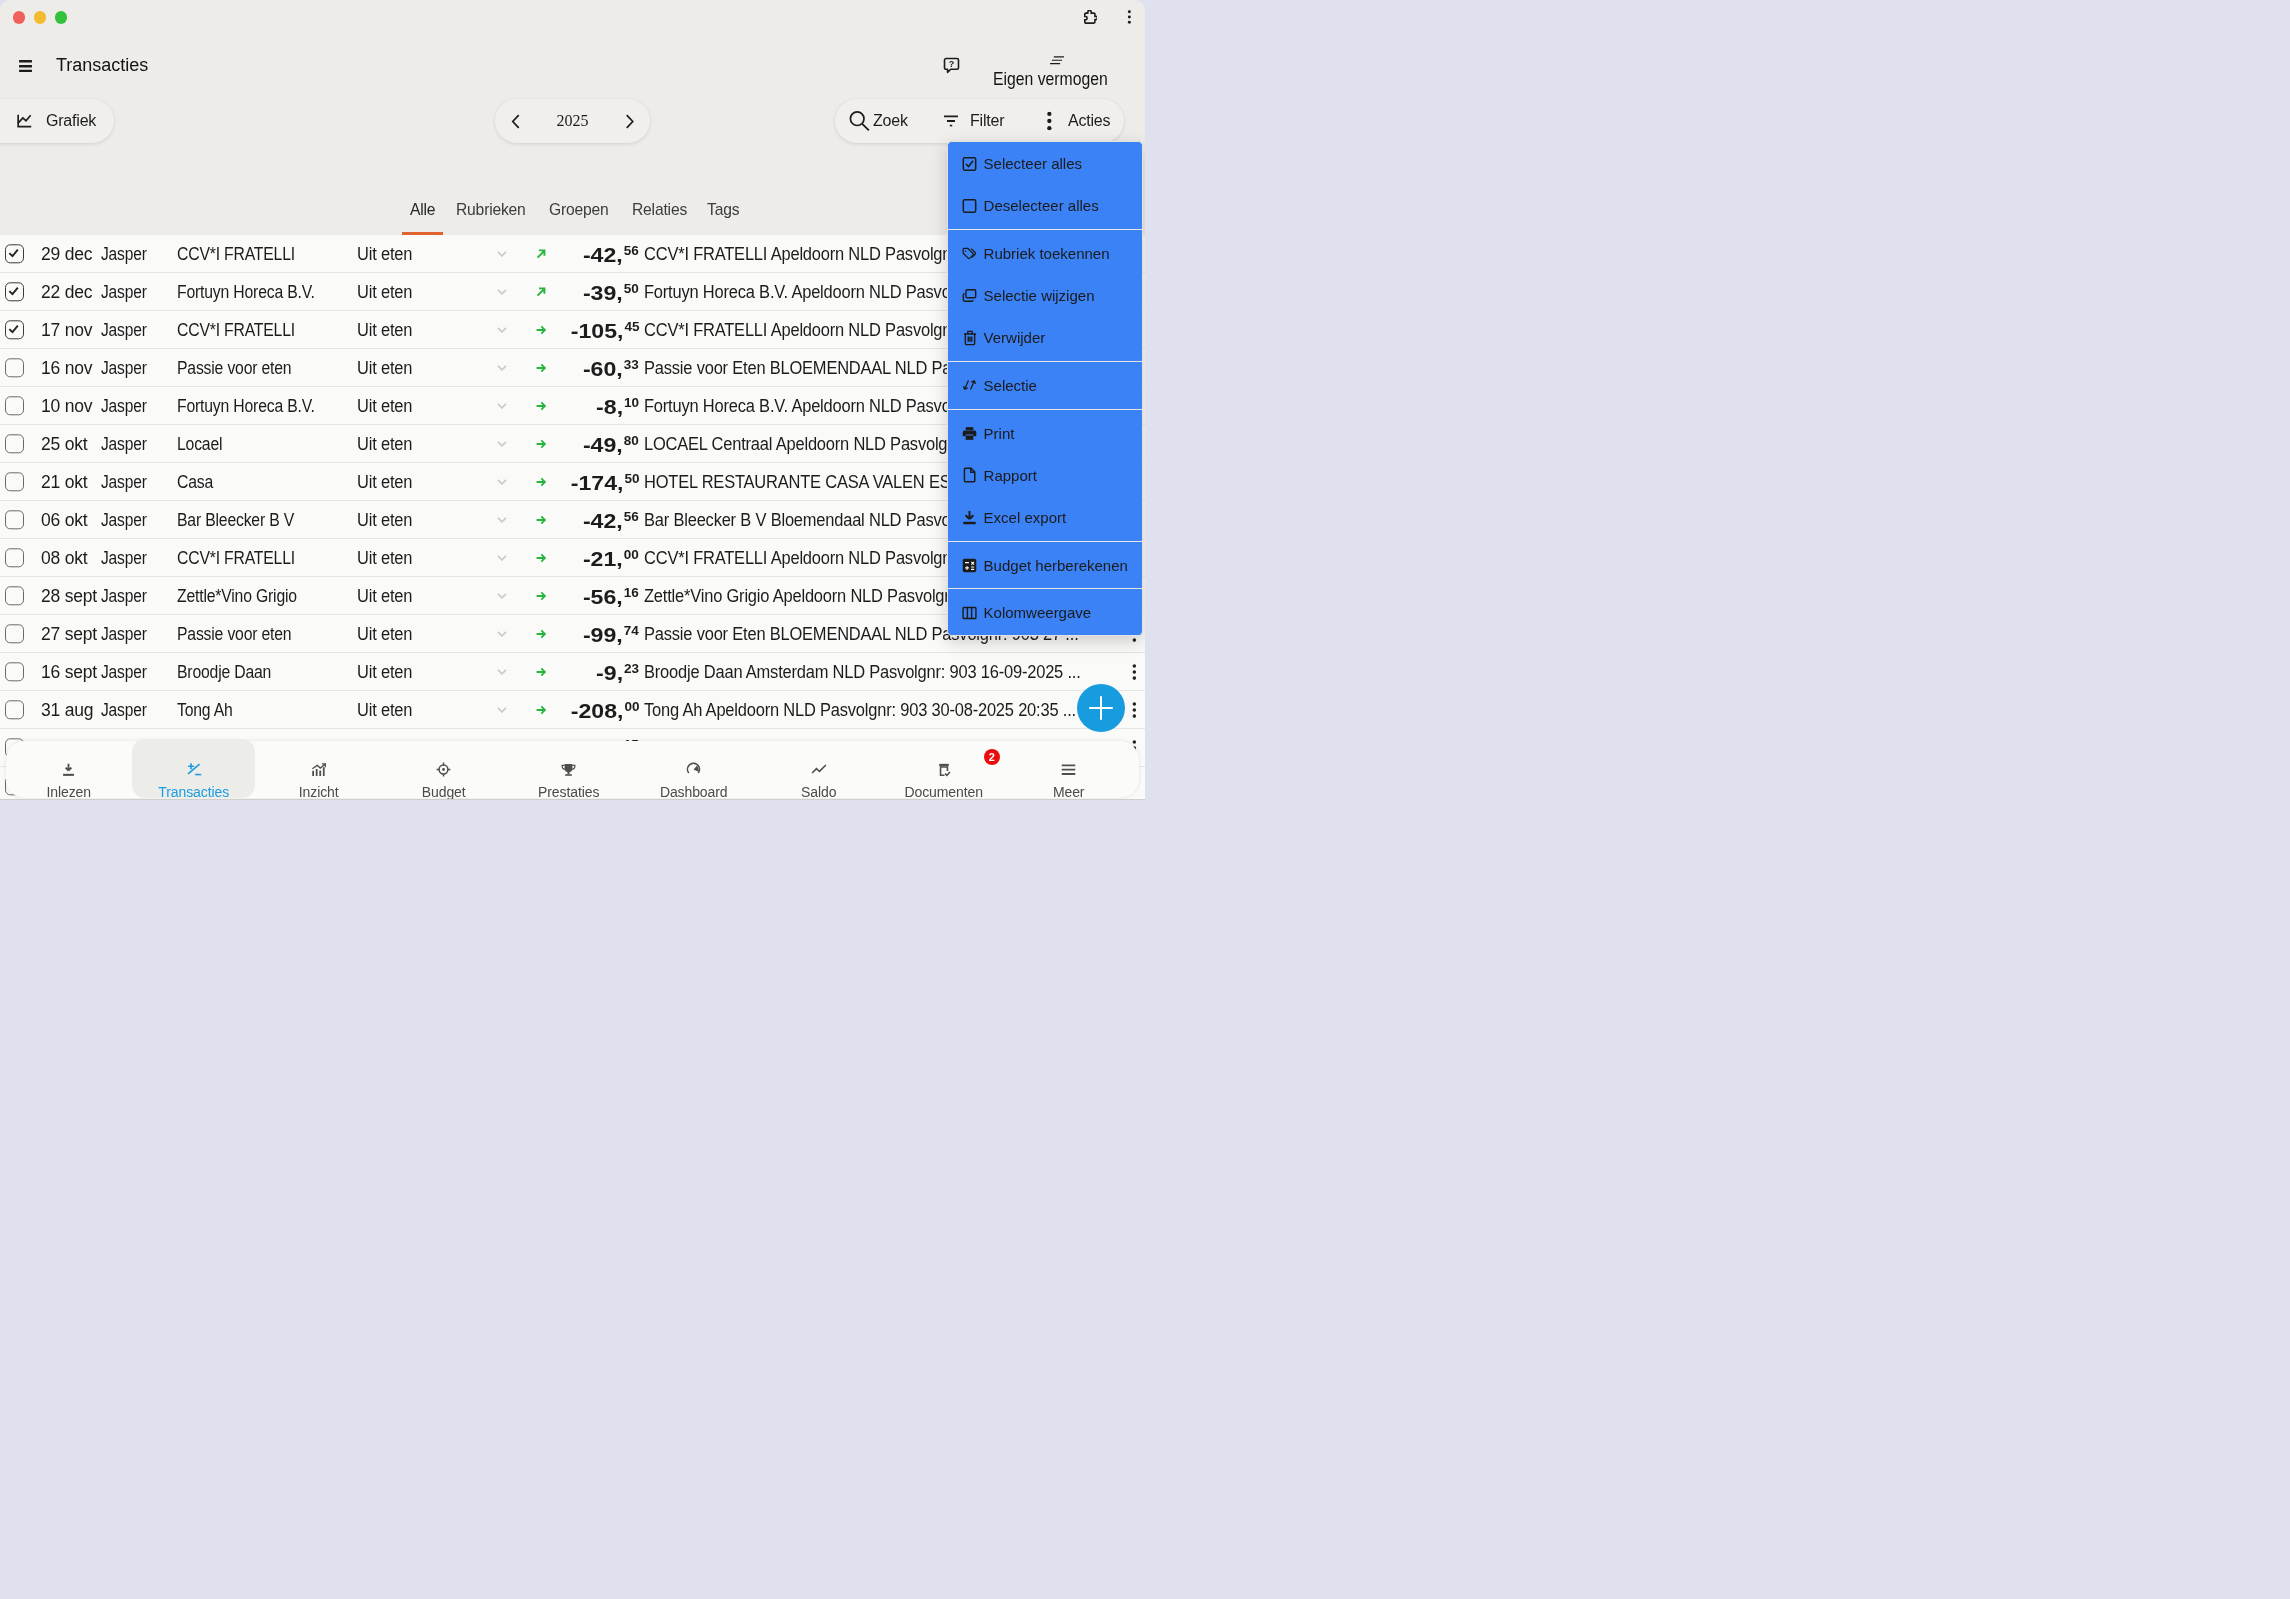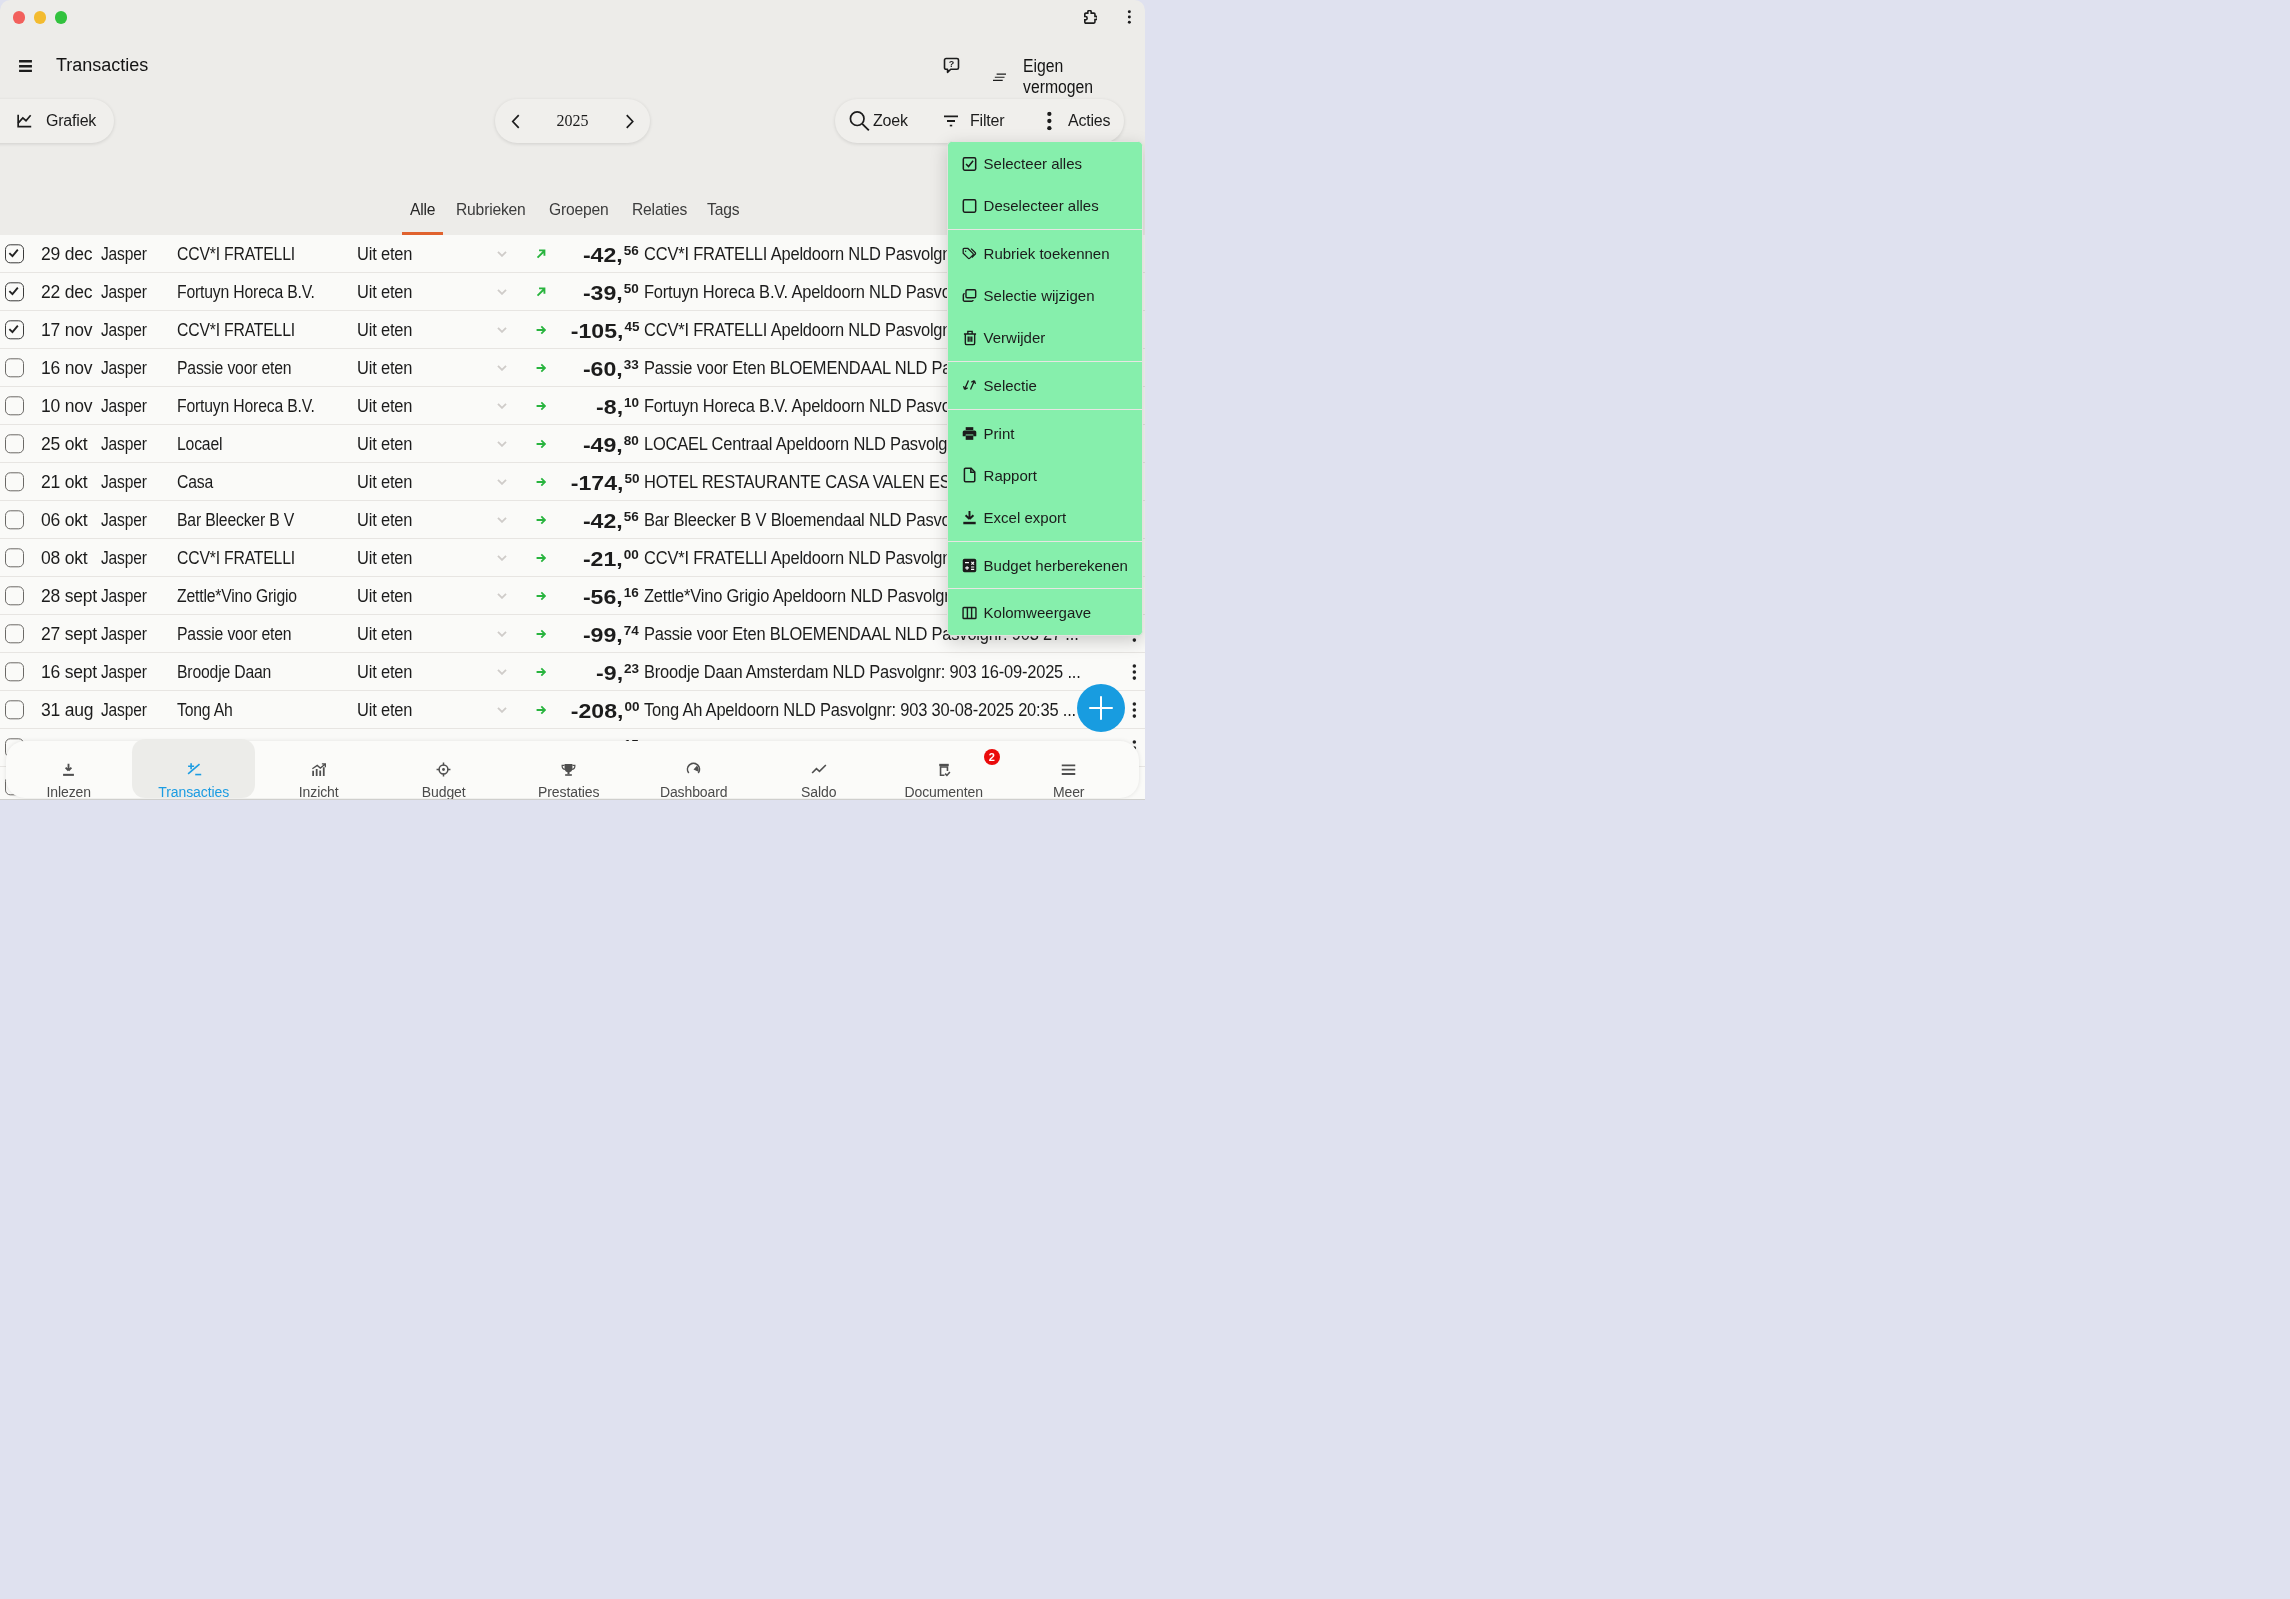--- a/index.html
+++ b/index.html
@@ -9,21 +9,21 @@
   background:#EDECE9; border-radius:10.4px 10.4px 0 0; overflow:hidden; }
 svg { display:block; }
 .lights { position:absolute; top:11.4px; left:12.8px; }
 .light { position:absolute; top:0; width:12.3px; height:12.3px; border-radius:50%; }
 .l-r { left:0; background:#f2605c; } .l-y { left:21px; background:#f3bb2f; } .l-g { left:42px; background:#32c23e; }
 .wtitle { position:absolute; top:10.4px; left:0; width:1145px; text-align:center; font-size:12.3px; color:#2a2a2a; }
 .topright { position:absolute; top:9.5px; right:13.2px; display:flex; gap:30px; align-items:center; }
 .hamb { position:absolute; left:19.4px; top:60px; }
 .htitle { position:absolute; left:56px; top:55px; font-size:18px; color:#141414; }
 .helpic { position:absolute; left:943px; top:57px; }
-.eigen { position:absolute; left:993px; top:56px; display:flex; align-items:center; gap:17px; font-size:17.5px; color:#141414; }
+.eigen { position:absolute; left:993px; top:56px; display:flex; align-items:center; gap:4px; font-size:17.5px; color:#141414;flex-direction:column; }
 .pill { position:absolute; top:99px; height:44px; background:#F0EFEC; border-radius:22px;
   box-shadow:0 0.9px 3.8px rgba(0,0,0,0.12); display:flex; align-items:center; }
 .pill-grafiek { left:-23px; width:137px; padding-left:40px; gap:14px; font-size:16px; letter-spacing:-0.2px; }
 .pill-year { left:495px; width:155px; justify-content:space-between; padding:0 16px; font-size:16px;font-family:Liberation Serif, serif; }
 .pill-zoek { left:835px; width:289px; font-size:16px; letter-spacing:-0.2px; }
 .pz { position:absolute; top:50%; transform:translateY(-50%); }
 .banner { position:absolute; left:0; top:145px; width:1145px; height:44px; background:#FBF5DA; display:flex; align-items:center; }
 .banner .txt { font-size:17.5px; letter-spacing:-0.2px; position:absolute; left:36px; color:#111;
   transform:scaleX(0.976); transform-origin:0 50%; }
 .skewlines { margin-left:15.6px; }
@@ -44,21 +44,21 @@
 .row > span.amt { transform:translateY(calc(-50% + 0.9px)) scaleX(1.1); transform-origin:100% 50%; }
 .cb { left:4.7px; width:19.4px; height:19.4px; border-radius:5.2px; border:1.7px solid #6b6966; }
 .row.sel .cb { border-color:#3a3a3a; }
 .cb svg { position:absolute; left:0.9px; top:1.4px; }
 .dt { left:41px; } .pp { left:101px; } .mm { left:177px; } .cc { left:357px; }
 .chev { left:497px; } .arr { left:536px; }
 .amt { right:506px; font-weight:bold; font-size:21px; letter-spacing:0; }
 .amt sup { font-size:12.3px; vertical-align:baseline; position:relative; top:-6.2px; letter-spacing:0; margin-left:0.9px; }
 .desc { left:644px; } .kebab { left:1132px; }
 .menu { position:absolute; left:947px; top:141px; width:196px; height:495px;
-  background:#86efac; border-radius:4.7px; border:0.9px solid #E4E2DF;
+  background:#3b82f6; border-radius:4.7px; border:0.9px solid #E4E2DF;
   box-shadow:0 5.7px 17px rgba(0,0,0,0.18); padding-top:0.9px; }
 .mi { height:42px; display:flex; align-items:center; gap:6.6px; padding-left:14px; font-size:15px; color:#1b1b1b; }
 .mic { width:15px; display:flex; justify-content:center; }
 .msep { height:0; border-top:0.9px solid #E8E6E3; margin:2.4px 0; }
 .fab { position:absolute; left:1077px; top:684px; width:48px; height:48px; border-radius:50%; background:#189CE0; }
 .fab::before { content:""; position:absolute; left:50%; top:50%; width:24.6px; height:2.8px; margin:-1.4px 0 0 -12.3px; background:#fff; border-radius:0.9px; }
 .fab::after { content:""; position:absolute; left:50%; top:50%; width:2.8px; height:24.6px; margin:-12.3px 0 0 -1.4px; background:#fff; border-radius:0.9px; }
 .bstrip { position:absolute; left:0; bottom:0; width:1145px; height:1.4px; background:#cfcfcd; z-index:9; }
 .nav { position:absolute; left:6.2px; top:741px; width:1133px; height:57px;
   background:#FBFBF9; border-radius:19px; box-shadow:0 0 4.7px rgba(0,0,0,0.10); display:flex; }

